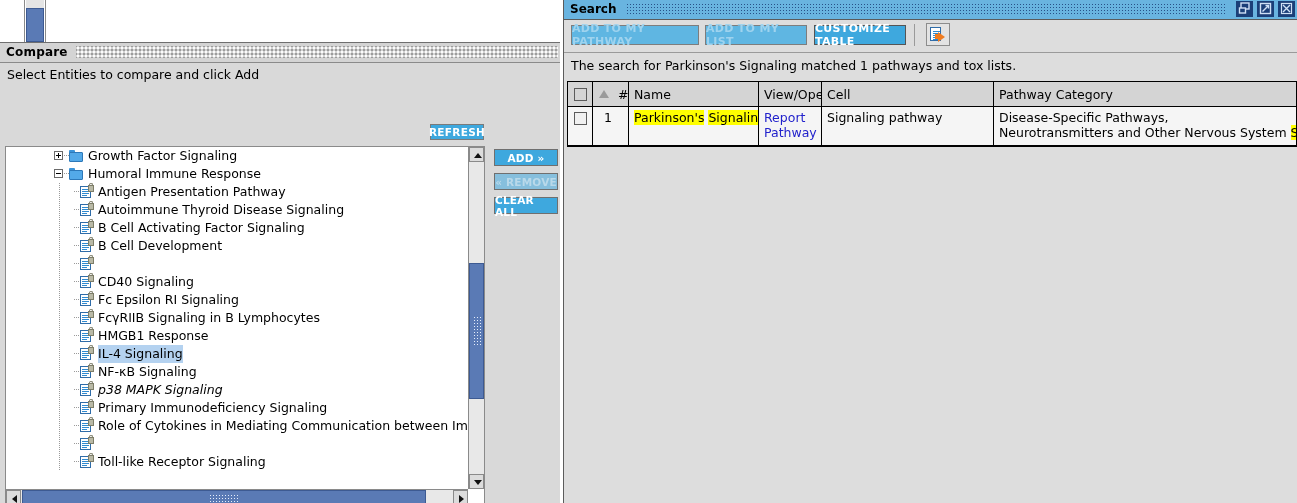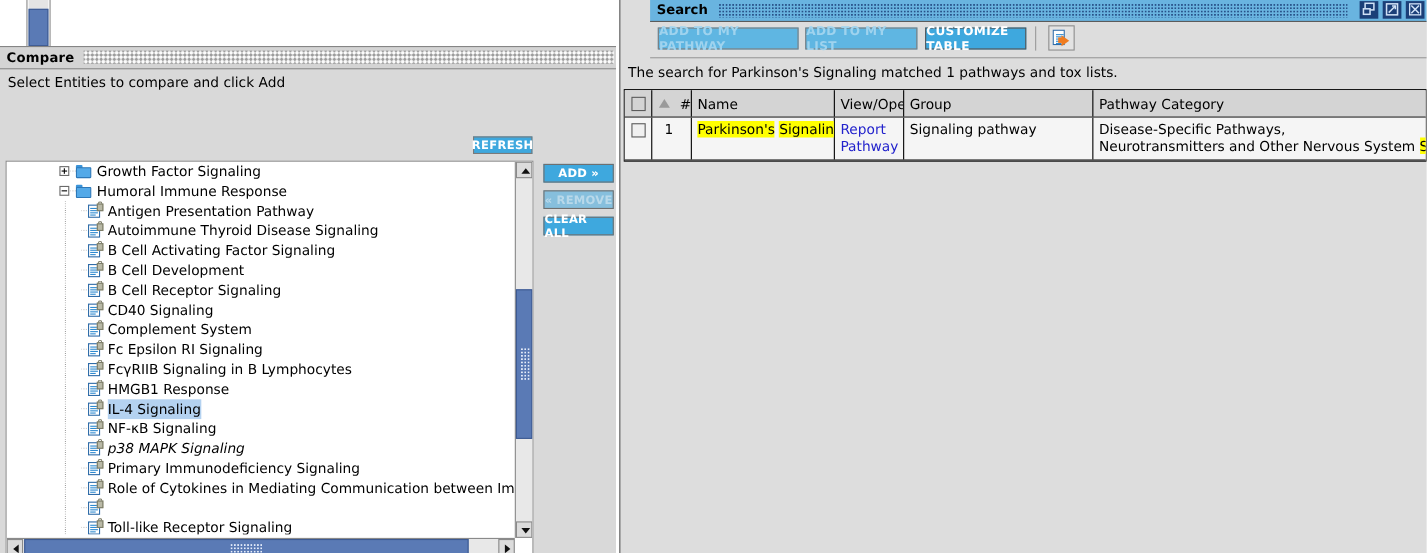--- a/index.html
+++ b/index.html
@@ -94,21 +94,21 @@
 
   
   .sidebtns{position:absolute;left:494px;top:106px;width:64px;}
   .sbtn{width:64px;height:17px;margin-bottom:7px;border:1px solid #6f6f6f;box-sizing:border-box;
     display:flex;align-items:center;justify-content:center;color:#ffffff;font-weight:bold;font-size:10.5px;letter-spacing:.2px;cursor:default;}
   .sbtn.on{background:#3ea8de;}
   .sbtn.off{background:#86bfdd;color:#b9d9ea;}
 
   
   .search-win{position:absolute;left:563px;top:0;width:734px;height:503px;background:#dddddd;
-    border-left:1px solid #5b5b5b;box-sizing:border-box;padding-left:27px;}
+    border-left:1px solid #5b5b5b;box-sizing:border-box;}
 
   .sw-title{position:relative;height:19px;background:#69b4e0;border-bottom:1px solid #5b5b5b;}
   .sw-title .lbl{position:absolute;left:6px;top:2px;font-weight:bold;font-size:12px;color:#000;}
   .sw-title .grip{position:absolute;left:62px;right:72px;top:3px;height:13px;
     background-image:radial-gradient(#1b3f78 38%,transparent 39%);background-size:3px 3px;opacity:.85;}
   .wbtns{position:absolute;right:2px;top:1px;display:flex;gap:4px;}
   .wbtn{width:17px;height:16px;background:#1b3f78;position:relative;cursor:default;}
   .wbtn svg{position:absolute;left:1px;top:0px;}
 
   .sw-toolbar{position:relative;height:32px;background:#dddddd;border-bottom:1px solid #9a9a9a;}
@@ -249,49 +249,34 @@
                 <span class="tdash" style="left: 68px;"></span>
                 <span class="docico" style="left: 74px;">
                   <span class="pg"></span>
                   <span class="l1"></span>
                   <span class="l2"></span>
                   <span class="l3"></span>
                   <span class="l4"></span>
                   <span class="shk"></span>
                   <span class="lock"></span>
                 </span>
-                <span class="tlabel" style="left: 92px;">B Cell Receptor Signaling</span>
               </div>
               <div class="trow">
                 <span class="guide"></span>
                 <span class="tdash" style="left: 68px;"></span>
                 <span class="docico" style="left: 74px;">
                   <span class="pg"></span>
                   <span class="l1"></span>
                   <span class="l2"></span>
                   <span class="l3"></span>
                   <span class="l4"></span>
                   <span class="shk"></span>
                   <span class="lock"></span>
                 </span>
                 <span class="tlabel" style="left: 92px;">CD40 Signaling</span>
-              </div>
-              <div class="trow">
-                <span class="guide"></span>
-                <span class="tdash" style="left: 68px;"></span>
-                <span class="docico" style="left: 74px;">
-                  <span class="pg"></span>
-                  <span class="l1"></span>
-                  <span class="l2"></span>
-                  <span class="l3"></span>
-                  <span class="l4"></span>
-                  <span class="shk"></span>
-                  <span class="lock"></span>
-                </span>
-                <span class="tlabel" style="left: 92px;">Complement System</span>
               </div>
               <div class="trow">
                 <span class="guide"></span>
                 <span class="tdash" style="left: 68px;"></span>
                 <span class="docico" style="left: 74px;">
                   <span class="pg"></span>
                   <span class="l1"></span>
                   <span class="l2"></span>
                   <span class="l3"></span>
                   <span class="l4"></span>
@@ -515,21 +500,21 @@
     <div class="thead">
       <div class="th c0">
           <span class="chk"></span>
         </div>
       <div class="th c1" style="padding-left:2px;">
         <span class="tri"></span>
         <span class="hashmk">#</span>
       </div>
       <div class="th c2">Name</div>
       <div class="th c3">View/Open</div>
-      <div class="th c4">Group</div>
+      <div class="th c4">Cell</div>
       <div class="th c5">Pathway Category</div>
     </div>
 
     <div class="trowd">
       <div class="td c0">
           <span class="chk"></span>
         </div>
       <div class="td c1" style="padding-left:11px;">1</div>
       <div class="td c2">
         <span><span class="hl">Parkinson's</span><span> </span><span class="hl">Signaling</span></span>

